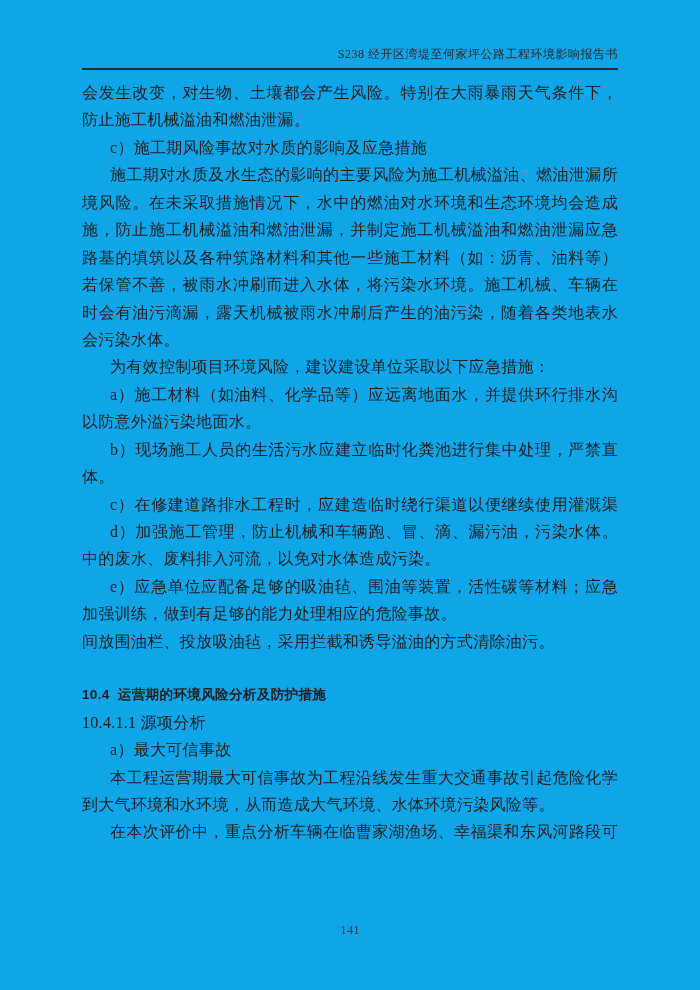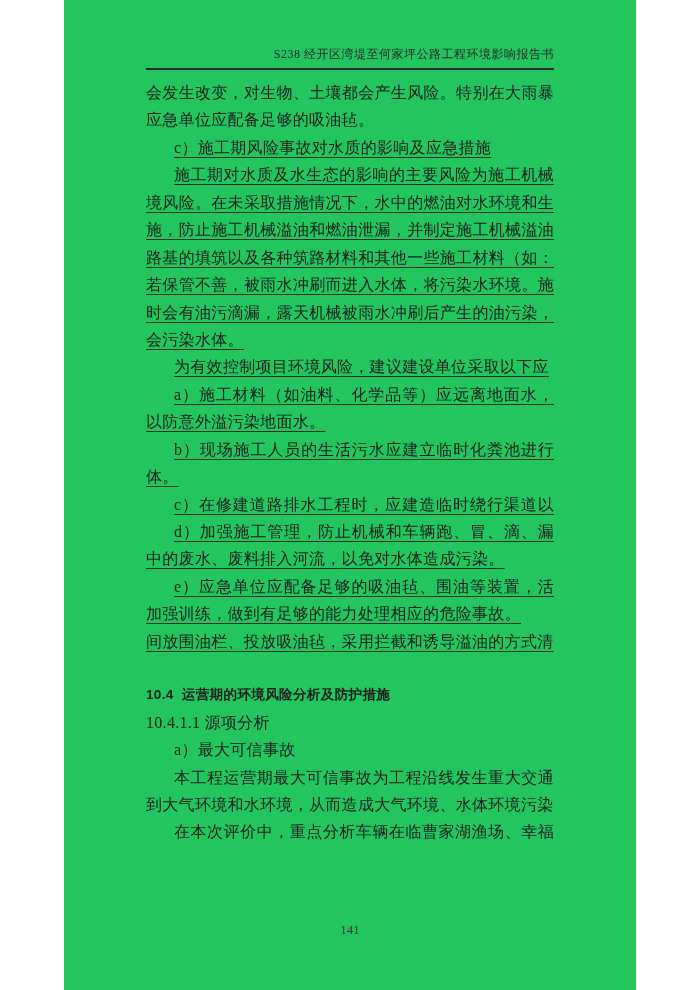--- a/index.html
+++ b/index.html
@@ -2,24 +2,24 @@
 <html><head>
 <meta charset="utf-8">
 <style>
   html, body {
     margin: 0;
     padding: 0;
     background: #ffffff;
   }
   .page {
     position: relative;
-    width: 572px;
+    width: 700px;
     height: 990px;
     margin: 0 auto;
-    background: #22c55e;
+    background: #0ea5e9;
     color: #1e1e1e;
     font-family: "Liberation Serif", "DejaVu Serif", serif;
     overflow: hidden;
   }
   .header {
     position: absolute;
     left: 82px;
     right: 82px;
     top: 46px;
     border-bottom: 2px solid #2d2d2d;
@@ -41,21 +41,20 @@
   .line {
     height: 27.45px;
     line-height: 27.45px;
     font-size: 16px;
     letter-spacing: 0.3px;
     overflow: hidden;
     text-align: left;
   }
   .line.ind { padding-left: 28px; }
   .line.ul {
-    text-decoration: underline;
     text-decoration-thickness: 1px;
     text-underline-offset: 4px;
     text-decoration-color: #2d2d2d;
   }
   .line.just {
     text-align: justify;
     text-align-last: justify;
   }
   .line.bold { font-weight: 700; }
   .line.sans { font-family: "Liberation Sans", "DejaVu Sans", sans-serif; font-size: 13.6px; margin-top: 26px; }
@@ -72,21 +71,21 @@
 </head>
 <body>
 
 <div class="page">
   <div class="header">
     <div class="header-title">S238 经开区湾堤至何家坪公路工程环境影响报告书</div>
   </div>
 
   <div class="body">
       <div class="line just">会发生改变，对生物、土壤都会产生风险。特别在大雨暴雨天气条件下，会引起水土</div>
-      <div class="line">应急单位应配备足够的吸油毡。</div>
+      <div class="line">防止施工机械溢油和燃油泄漏。</div>
       <div class="line ind ul">c）施工期风险事故对水质的影响及应急措施</div>
       <div class="line ind ul just">施工期对水质及水生态的影响的主要风险为施工机械溢油、燃油泄漏所产生的环</div>
       <div class="line ul just">境风险。在未采取措施情况下，水中的燃油对水环境和生态环境均会造成污染影响，</div>
       <div class="line ul just">施，防止施工机械溢油和燃油泄漏，并制定施工机械溢油和燃油泄漏应急处理预案。</div>
       <div class="line ul just">路基的填筑以及各种筑路材料和其他一些施工材料（如：沥青、油料等）在其堆放处</div>
       <div class="line ul just">若保管不善，被雨水冲刷而进入水体，将污染水环境。施工机械、车辆在运行和维修</div>
       <div class="line ul just">时会有油污滴漏，露天机械被雨水冲刷后产生的油污染，随着各类地表水流入水体，</div>
       <div class="line ul">会污染水体。</div>
       <div class="line ind ul">为有效控制项目环境风险，建议建设单位采取以下应急措施：</div>
       <div class="line ind ul just">a）施工材料（如油料、化学品等）应远离地面水，并提供环行排水沟和渗水坑，</div>

